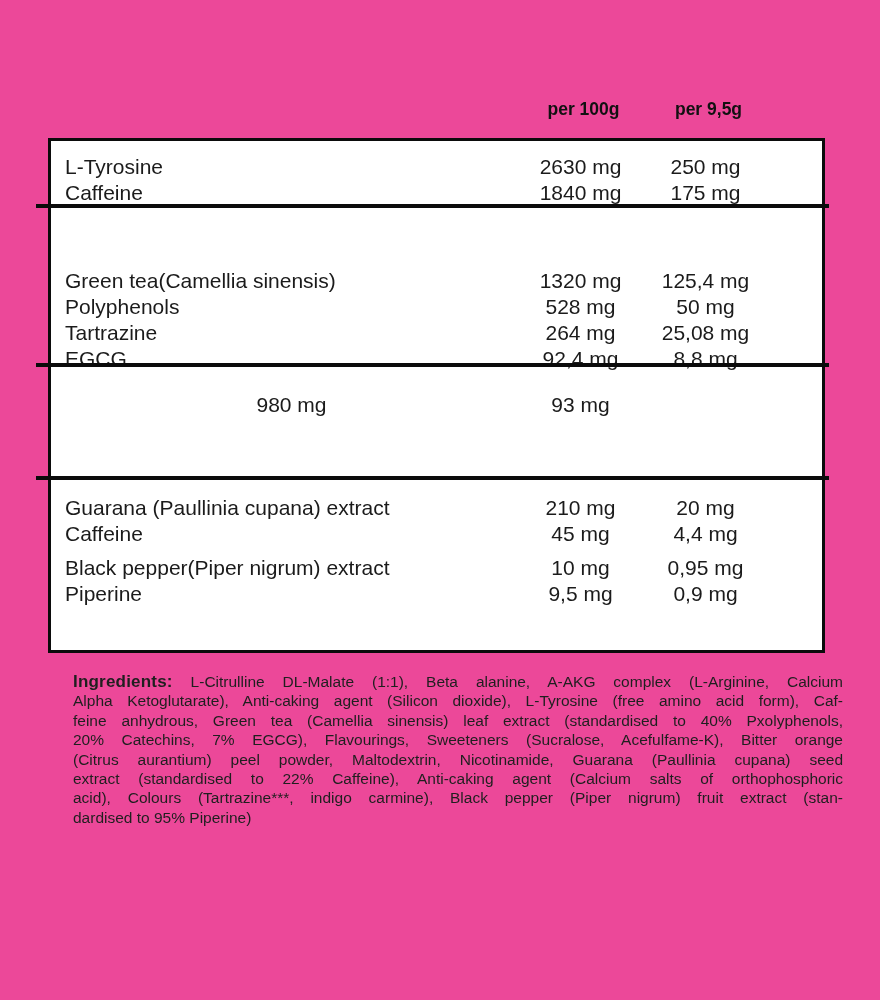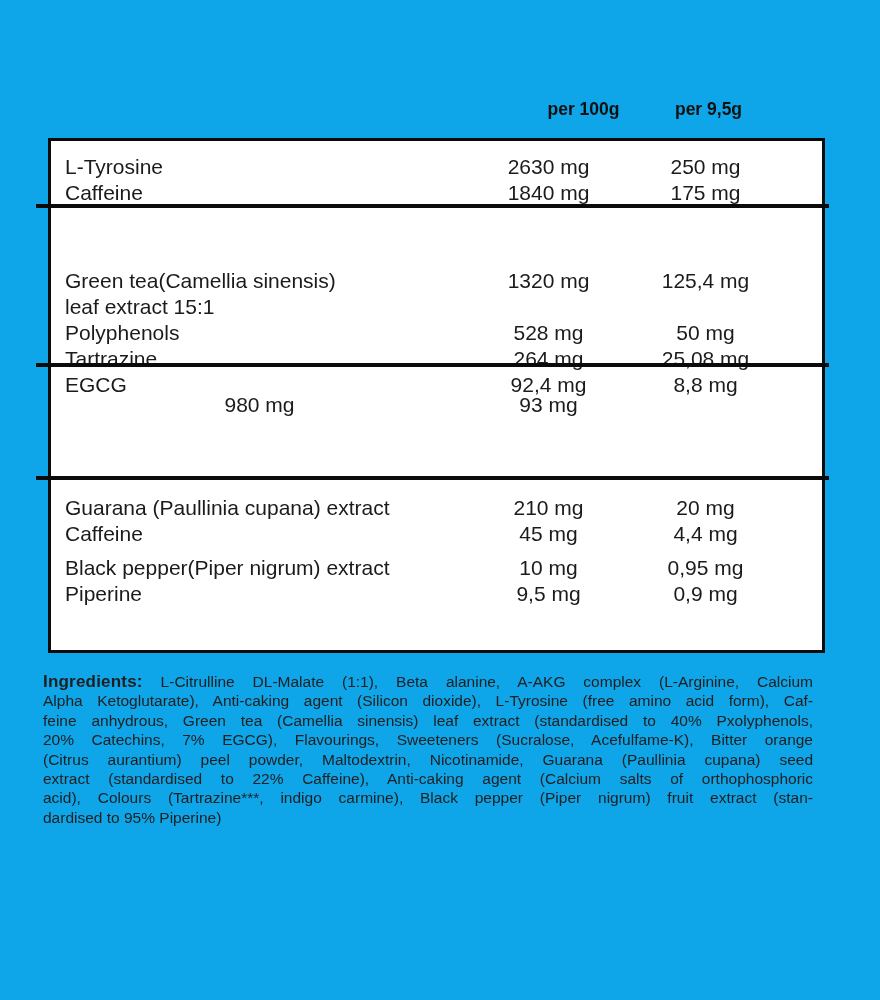--- a/index.html
+++ b/index.html
@@ -1,20 +1,20 @@
 <!DOCTYPE html>
 <html><head>
 <meta charset="utf-8">
 <style>
   html, body { margin: 0; padding: 0; background: #ffffff; }
   .page {
     position: relative;
     width: 880px;
     height: 1000px;
-    background: #0ea5e9;
+    background: #ec4899;
     font-family: "Liberation Sans", sans-serif;
     color: #1b1b1b;
     overflow: hidden;
   }
 
   
   .col-headers {
     position: absolute;
     left: 48px;
     top: 99px;
@@ -46,21 +46,20 @@
     width: 100%;
     box-sizing: border-box;
     padding-left: 14px;
     padding-right: 54px;
   }
   .row {
     display: grid;
     grid-template-columns: 1fr 125px 125px;
     font-size: 21px;
     line-height: 26px;
-    gap: 32px;
   }
   .row .val { text-align: center; white-space: nowrap; }
   .row .label { white-space: nowrap; }
   .s1 { top: 0;     padding-top: 13px; }
   .s2 { top: 85px;  padding-top: 42px; }
   .s3 { top: 229px; padding-top: 22px; }
   .s4 { top: 342px; padding-top: 12px; }
   .s3 .row { align-items: center; }
   .s3 .label { white-space: normal; }
   .row.gap-above { margin-top: 8px; }
@@ -73,21 +72,21 @@
     height: 4px;
     background: #0b0b0b;
   }
   .d1 { top: 63px; }
   .d2 { top: 222px; }
   .d3 { top: 335px; }
 
   
   .ingredients {
     position: absolute;
-    left: 43px;
+    left: 73px;
     top: 672px;
     width: 770px;
     font-size: 15.5px;
     line-height: 19.4px;
     color: #1f1f1f;
   }
   .ing-line { text-align: justify; }
   .ing-line.jl { text-align-last: justify; }
   .ing-label { font-weight: 800; font-size: 17px; letter-spacing: 0.2px; }
 </style>
@@ -119,21 +118,20 @@
 
     <div class="divider d1"></div>
 
     <div class="section s2">
       <div class="row">
         <div class="label">Green tea(Camellia sinensis)</div>
         <div class="val">1320 mg</div>
         <div class="val">125,4 mg</div>
       </div>
       <div class="row">
-        <div class="label">leaf extract 15:1</div>
         <div class="val"></div>
         <div class="val"></div>
       </div>
       <div class="row">
         <div class="label">Polyphenols</div>
         <div class="val">528 mg</div>
         <div class="val">50 mg</div>
       </div>
       <div class="row">
         <div class="label">Tartrazine</div>

